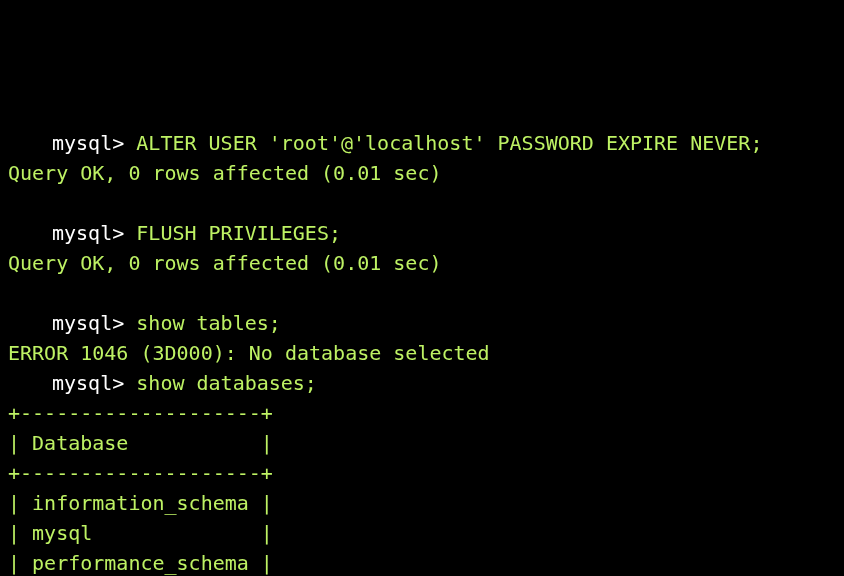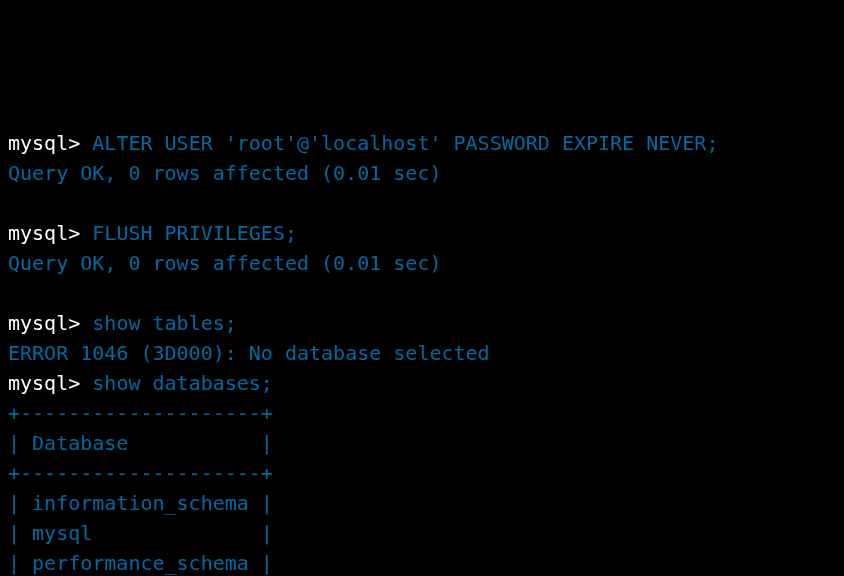--- a/index.html
+++ b/index.html
@@ -17,23 +17,24 @@
       width: 844px;
       height: 576px;
       overflow: hidden;
       white-space: pre;
     }
     .terminal-line {
       white-space: pre;
     }
     .prompt {
       color: #ffffff;
+      margin-left: 44px;
     }
     .output {
-      color: #0369a1;
+      color: #bef264;
     }
   </style>
 </head>
 <body>
 
 
 
 <div id="terminal-container"><div class="terminal-line"><span class="prompt">mysql&gt; </span><span class="output">ALTER USER 'root'@'localhost' PASSWORD EXPIRE NEVER;</span></div><div class="terminal-line"><span class="output">Query OK, 0 rows affected (0.01 sec)</span></div><div class="terminal-line">&nbsp;</div><div class="terminal-line"><span class="prompt">mysql&gt; </span><span class="output">FLUSH PRIVILEGES;</span></div><div class="terminal-line"><span class="output">Query OK, 0 rows affected (0.01 sec)</span></div><div class="terminal-line">&nbsp;</div><div class="terminal-line"><span class="prompt">mysql&gt; </span><span class="output">show tables;</span></div><div class="terminal-line"><span class="output">ERROR 1046 (3D000): No database selected</span></div><div class="terminal-line"><span class="prompt">mysql&gt; </span><span class="output">show databases;</span></div><div class="terminal-line"><span class="output">+--------------------+</span></div><div class="terminal-line"><span class="output">| Database           |</span></div><div class="terminal-line"><span class="output">+--------------------+</span></div><div class="terminal-line"><span class="output">| information_schema |</span></div><div class="terminal-line"><span class="output">| mysql              |</span></div><div class="terminal-line"><span class="output">| performance_schema |</span></div></div>
 
 

